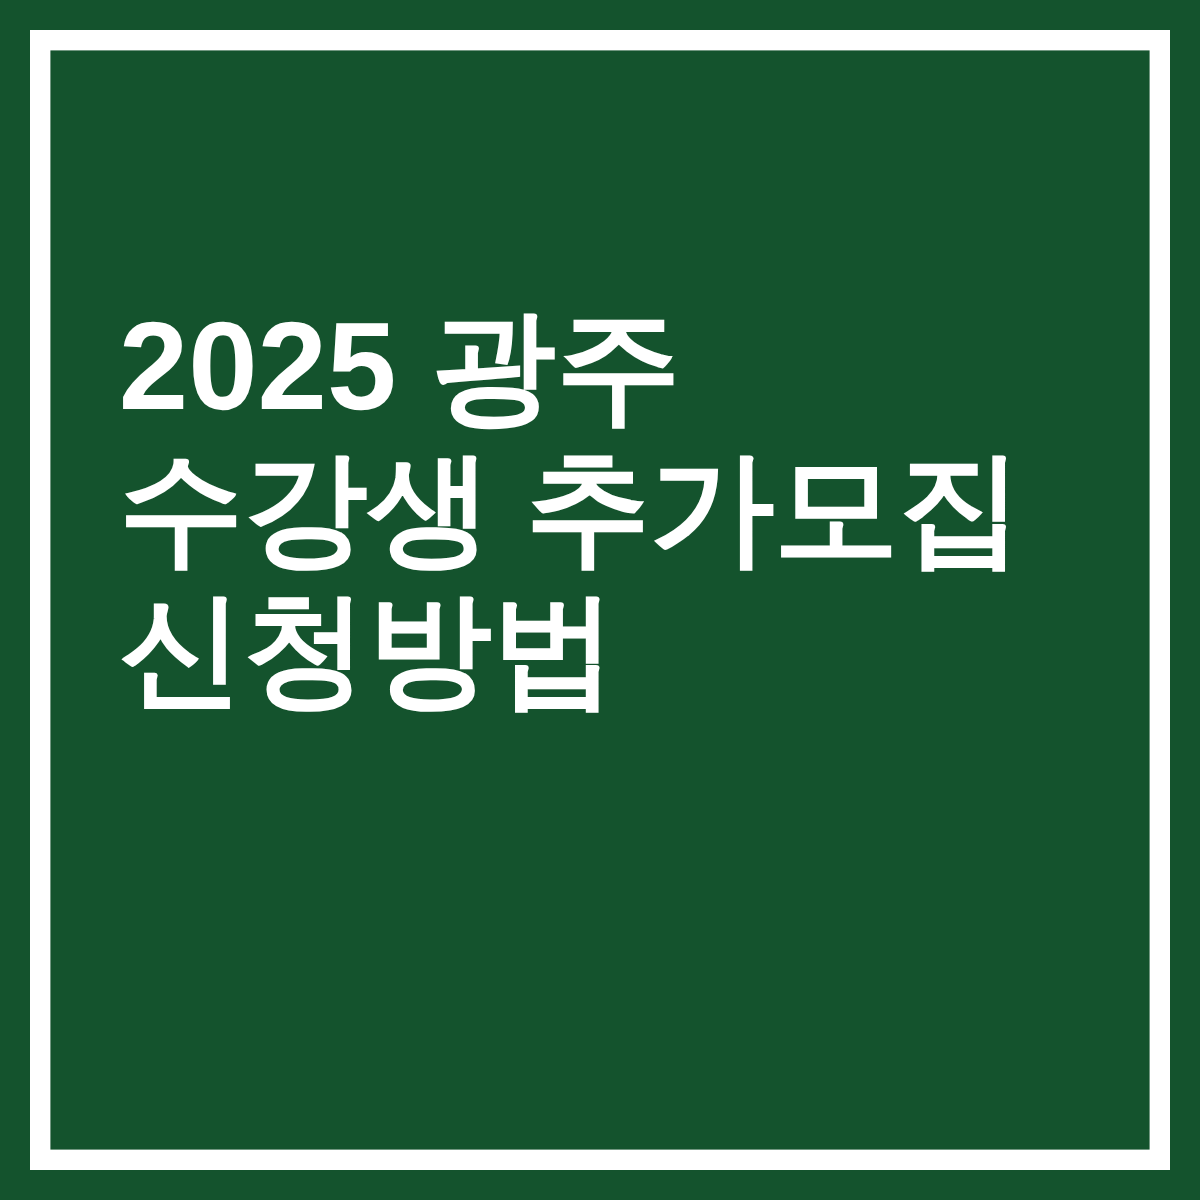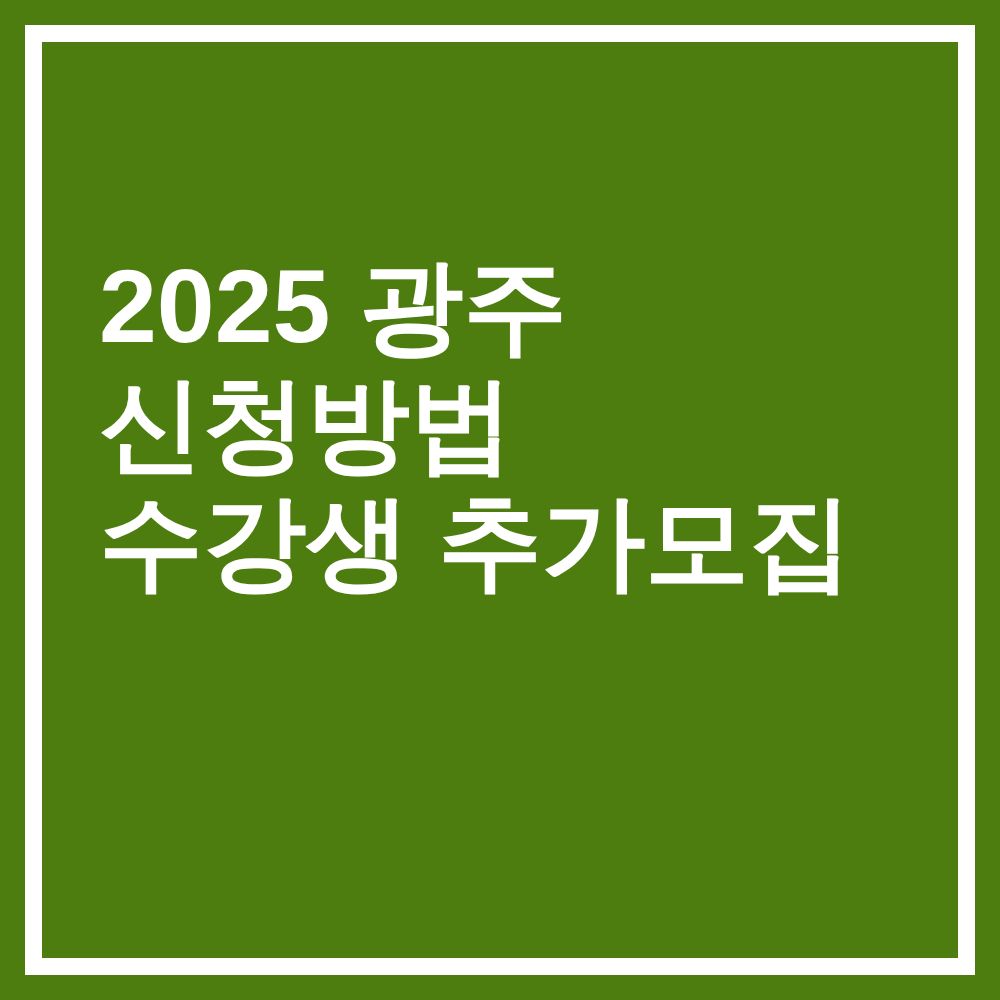--- a/index.html
+++ b/index.html
@@ -6,21 +6,21 @@
   html, body {
     margin: 0;
     padding: 0;
     background: #ffffff;
   }
 
   .poster {
     position: relative;
     width: 1000px;
     height: 1000px;
-    background: #4d7c0f;
+    background: #14532d;
     overflow: hidden;
     font-family: "Liberation Sans", "DejaVu Sans", sans-serif;
     -webkit-font-smoothing: antialiased;
   }
 
   
   .frame {
     position: absolute;
     left: 25px;
     top: 25px;
@@ -56,17 +56,17 @@
 </style>
 </head>
 <body>
 
 <div class="poster">
 
   <div class="frame"></div>
 
   <div class="title-block">
     <span class="title-line latin-lead">2025 광주</span>
+    <span class="title-line">수강생 추가모집</span>
     <span class="title-line">신청방법</span>
-    <span class="title-line">수강생 추가모집</span>
   </div>
 
 </div>
 
 </body></html>

